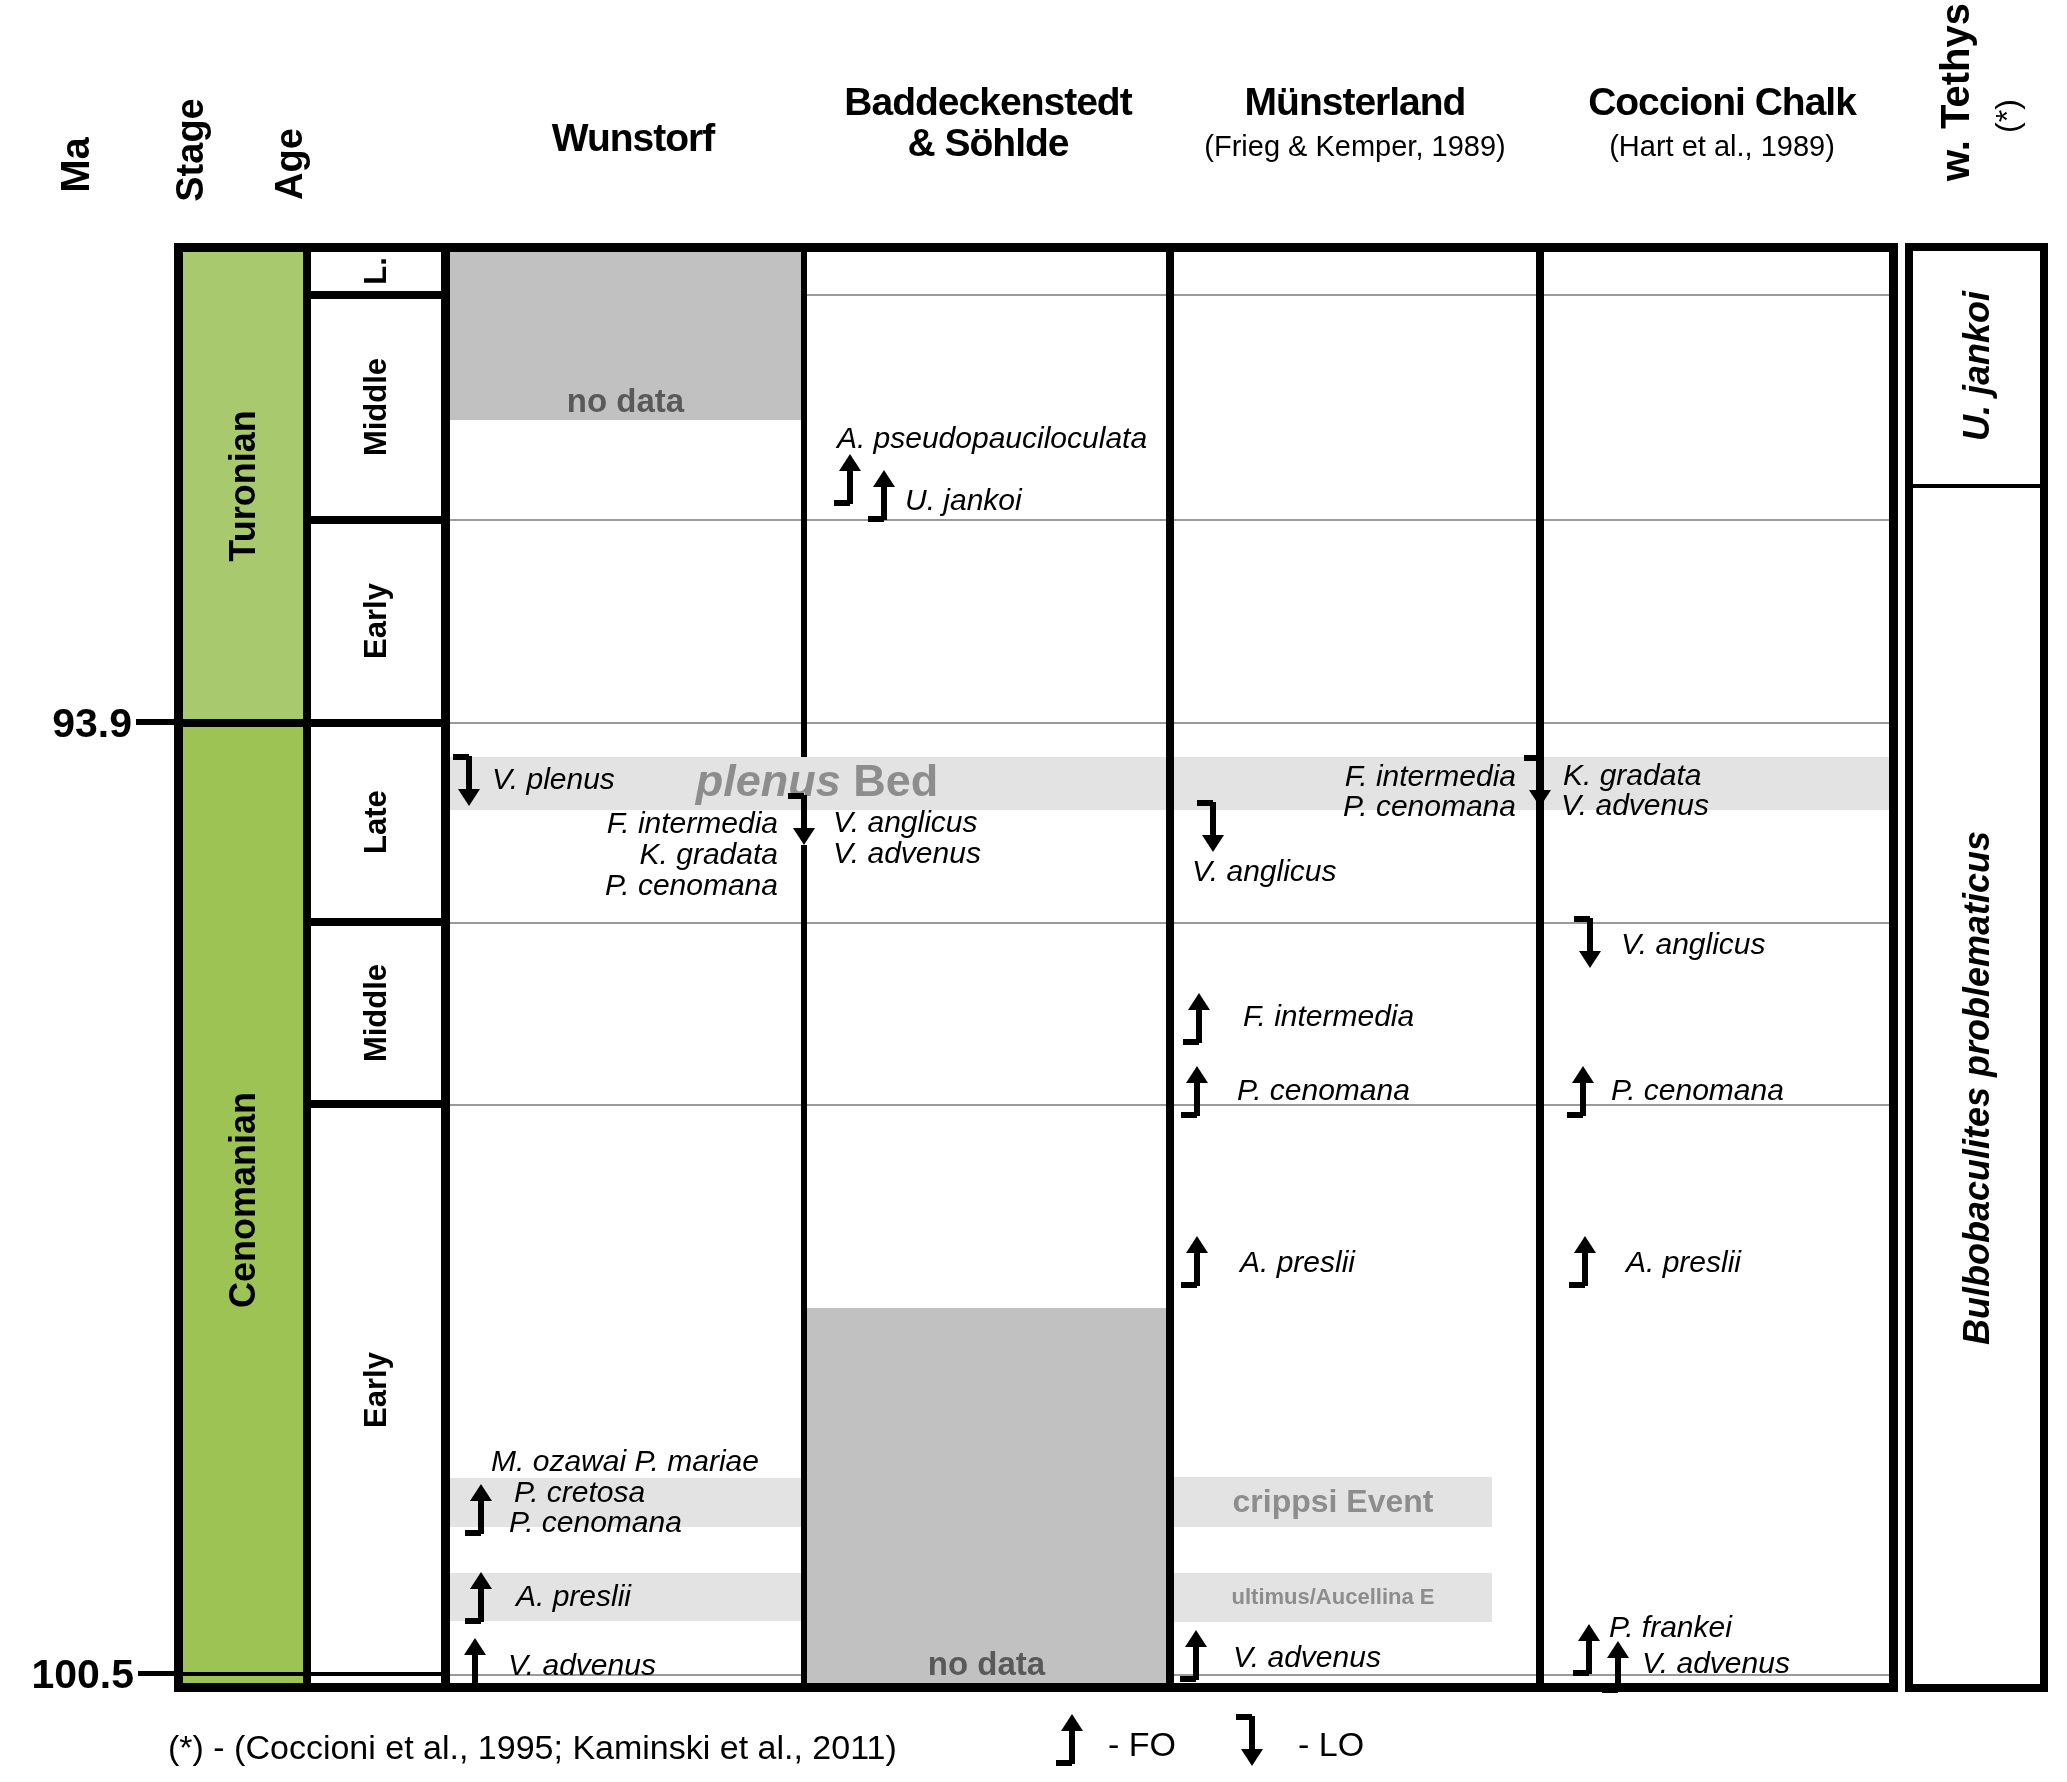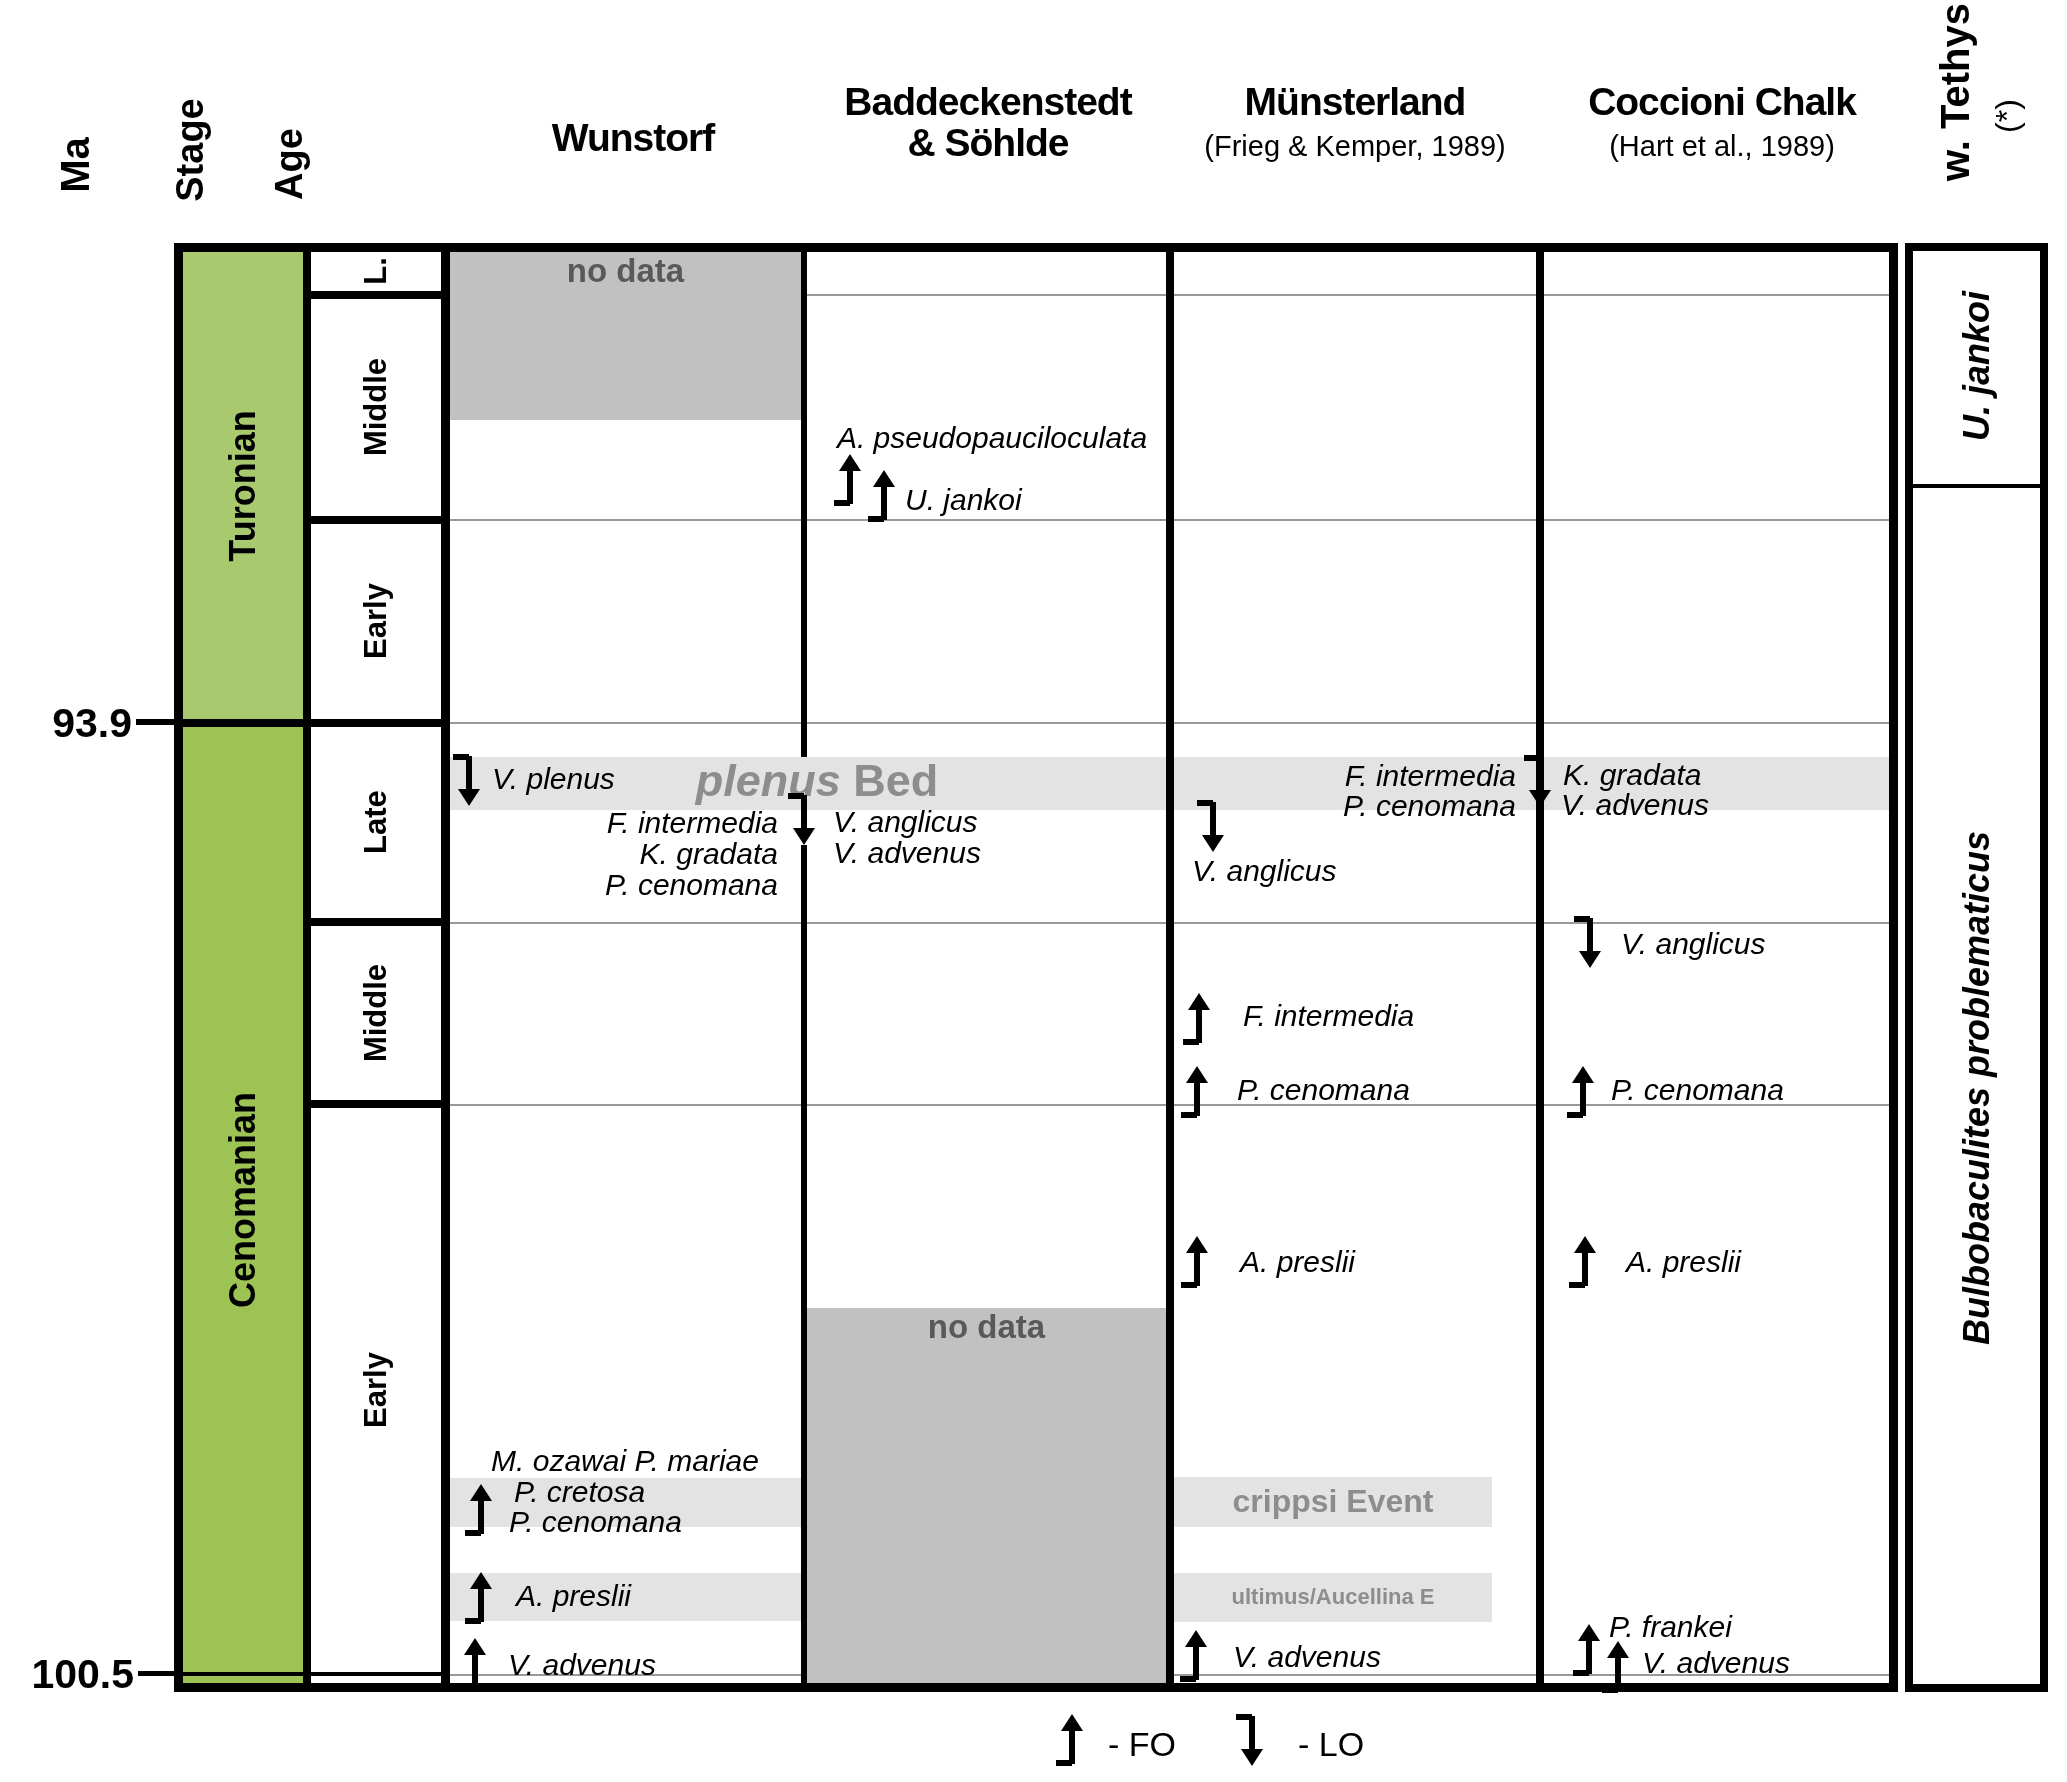--- a/index.html
+++ b/index.html
@@ -1,21 +1,21 @@
 <!DOCTYPE html>
 <html><head>
 <meta charset="utf-8">
 <style>
   html,body{margin:0;padding:0;background:#fff;}
   #fig{position:relative;width:2067px;height:1782px;background:#fff;overflow:hidden;
        font-family:"Liberation Sans",sans-serif;color:#000;}
   .hline,.vline{position:absolute;background:#000;}
   .gline{position:absolute;background:#9a9a9a;}
   .band{position:absolute;background:#e3e3e3;}
-  .nodata{position:absolute;background:#c1c1c1;display:flex;align-items:flex-start;justify-content:center;}
+  .nodata{position:absolute;background:#c1c1c1;display:flex;align-items:flex-end;justify-content:center;}
   .nodata span{font-weight:bold;font-size:33px;color:#595959;}
   .stagebox{position:absolute;left:183px;width:120px;}
   .turonian{background:#a9c96e;}
   .cenomanian{background:#9cc353;}
   .rot{position:absolute;transform:translate(-50%,-50%) rotate(-90deg);white-space:nowrap;}
   .hdr{position:absolute;transform:translate(-50%,-50%);white-space:nowrap;font-weight:bold;font-size:39px;letter-spacing:-1px;}
   .sub{position:absolute;transform:translate(-50%,-50%);white-space:nowrap;font-size:29px;}
   .agelabel{font-weight:bold;font-size:31px;}
   .stagelabel{font-weight:bold;font-size:36px;}
   .axislabel{font-weight:bold;font-size:38px;}
@@ -107,20 +107,21 @@
   <div class="hdr" style="left:1355px;top:102px">Münsterland</div>
   <div class="sub" style="left:1355px;top:146px">(Frieg &amp; Kemper, 1989)</div>
   <div class="hdr" style="left:1722px;top:102px">Coccioni Chalk</div>
   <div class="sub" style="left:1722px;top:146px">(Hart et al., 1989)</div>
   <div class="rot" style="left:1955px;top:92px;font-weight:bold;font-size:40px">w. Tethys</div>
   <div class="rot" style="left:2007px;top:116px;font-size:32px">(*)</div>
 
   <div class="tick" style="left:132px;top:723px">93.9</div>
   <div class="tick" style="left:134px;top:1674px">100.5</div>
 
+  <div class="legend" style="left:168px;top:1747px">(*) - (Coccioni et al., 1995; Kaminski et al., 2011)</div>
   <div class="legend" style="left:1108px;top:1744px">- FO</div>
   <div class="legend" style="left:1298px;top:1744px">- LO</div>
 
   <div id="events-layer">
       <div class="arrow" style="left: 833px; top: 454px;"><svg viewBox="0 0 34 52" width="34" height="52">
           <path stroke="#000" stroke-width="6" fill="none" d="M1 49 H17 M17 50 V15"></path>
           <polygon fill="#000" points="17,0 6,17 28,17"></polygon>
         </svg></div>
       <div class="arrow" style="left: 867px; top: 470px;"><svg viewBox="0 0 34 52" width="34" height="52">
           <path stroke="#000" stroke-width="6" fill="none" d="M1 49 H17 M17 50 V15"></path>

